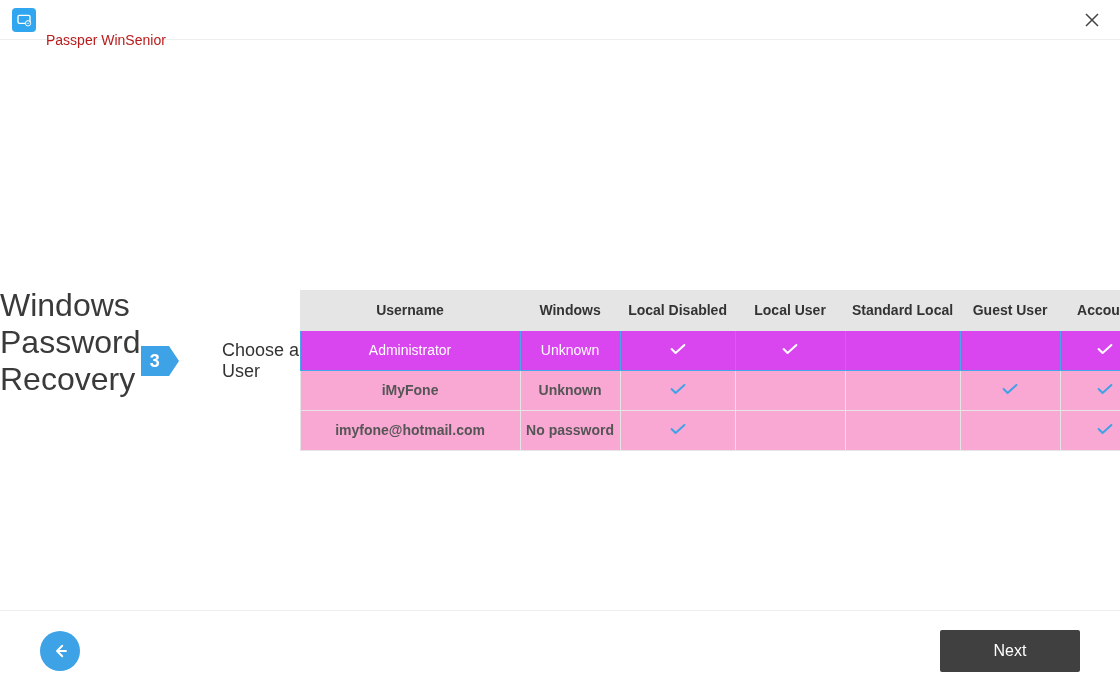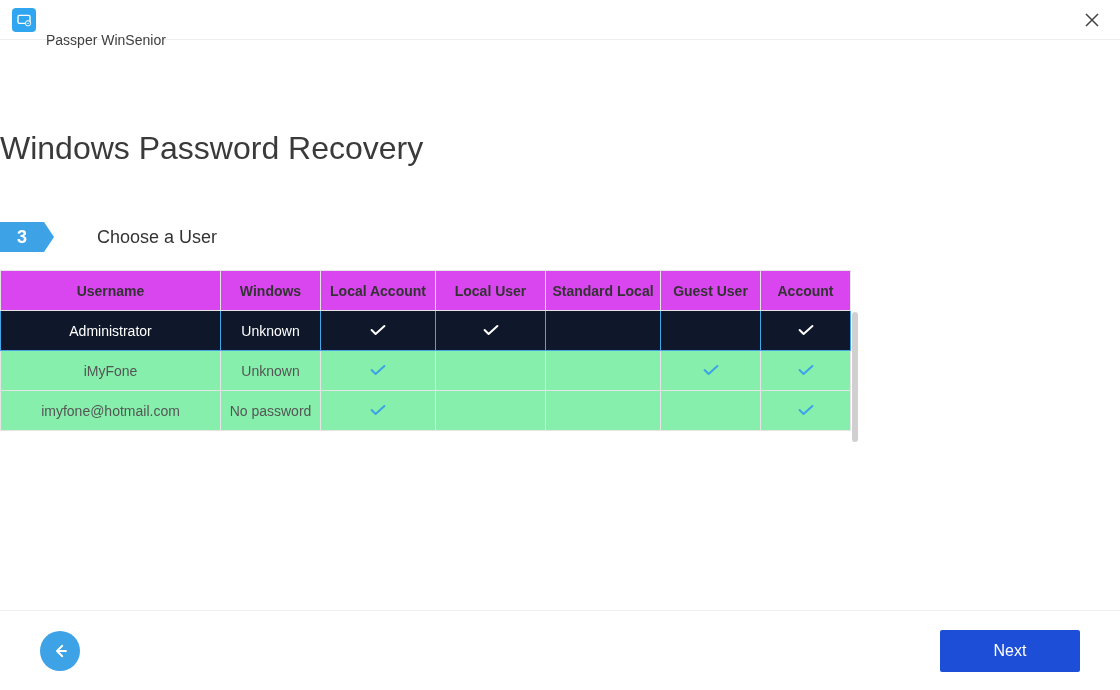--- a/index.html
+++ b/index.html
@@ -15,35 +15,36 @@
     padding: 0 12px;
   }
   .titlebar .logo {
     width: 24px; height: 24px;
     border-radius: 4px;
     background: #2fa6ef;
     display: flex; align-items: center; justify-content: center;
     margin-right: 10px;
   }
   .titlebar .logo svg { width: 16px; height: 16px; }
-  .titlebar .title { font-size: 14px; color: #404040; margin-top: 40px; }
+  .titlebar .title { font-size: 14px; color: #b91c1c; margin-top: 40px; }
   .titlebar .spacer { flex: 1; }
   .titlebar .close {
     width: 32px; height: 32px;
     display: flex; align-items: center; justify-content: center;
     cursor: pointer;
     color: #444;
   }
   .titlebar .close svg { width: 14px; height: 14px; }
 
   
   .content {
     flex: 1;
     display: flex;
-    flex-direction: column;
+    flex-direction: row;
+    align-items: center;
     padding-top: 90px;
   }
   .page-title {
     font-size: 32px;
     font-weight: 400;
     color: #3a3a3a;
     margin-bottom: 55px;
   }
   .step-row {
     width: 850px;
@@ -90,40 +91,40 @@
     table-layout: fixed;
   }
   th, td {
     border: 1px solid #e5e5e5;
     text-align: center;
     font-size: 14px;
     height: 40px;
     vertical-align: middle;
   }
   th {
-    background: #d946ef;
+    background: #e5e5e5;
     font-weight: 700;
     color: #333;
     font-size: 14px;
   }
   col.username { width: 220px; }
   col.password { width: 100px; }
   col.local    { width: 115px; }
   col.admin    { width: 110px; }
   col.standard { width: 115px; }
   col.guest    { width: 100px; }
   col.disabled { width: 90px; }
 
   tbody tr { cursor: pointer; }
   tbody tr.selected td {
-    background: #0f172a;
+    background: #d946ef;
     color: #fff;
     border-color: #45a6e8;
   }
-  tbody tr:not(.selected) td { color: #555; background:#86efac; }
+  tbody tr:not(.selected) td { color: #555; background:#f9a8d4;font-weight:bold; }
 
   .check svg { width: 16px; height: 12px; }
   .check.blue svg { stroke: #3da2e6; }
   .check.white svg { stroke: #fff; }
 
   .scrollbar-track {
     position: absolute;
     right: -8px;
     top: 42px;
     bottom: 0;
@@ -150,21 +151,21 @@
     width: 40px; height: 40px;
     border-radius: 50%;
     background: #3da2e6;
     display: flex; align-items: center; justify-content: center;
     cursor: pointer;
   }
   .back-btn svg { width: 18px; height: 18px; stroke: #fff; }
   .footer .spacer { flex: 1; }
   .next-btn {
     width: 140px; height: 42px;
-    background: #1d4ed8;
+    background: #404040;
     color: #fff;
     border-radius: 2px;
     display: flex; align-items: center; justify-content: center;
     font-size: 16px;
     cursor: pointer;
   }
 </style>
 </head>
 <body>
 
@@ -201,21 +202,21 @@
           <col class="local">
           <col class="admin">
           <col class="standard">
           <col class="guest">
           <col class="disabled">
       </colgroup>
       <thead>
         <tr>
           <th>Username</th>
           <th>Windows</th>
-          <th>Local Account</th>
+          <th>Local Disabled</th>
           <th>Local User</th>
           <th>Standard Local</th>
           <th>Guest User</th>
           <th>Account</th>
         </tr>
       </thead>
       <tbody id="user-rows">
           <tr class="selected">
             <td>Administrator</td>
             <td>Unknown</td>

